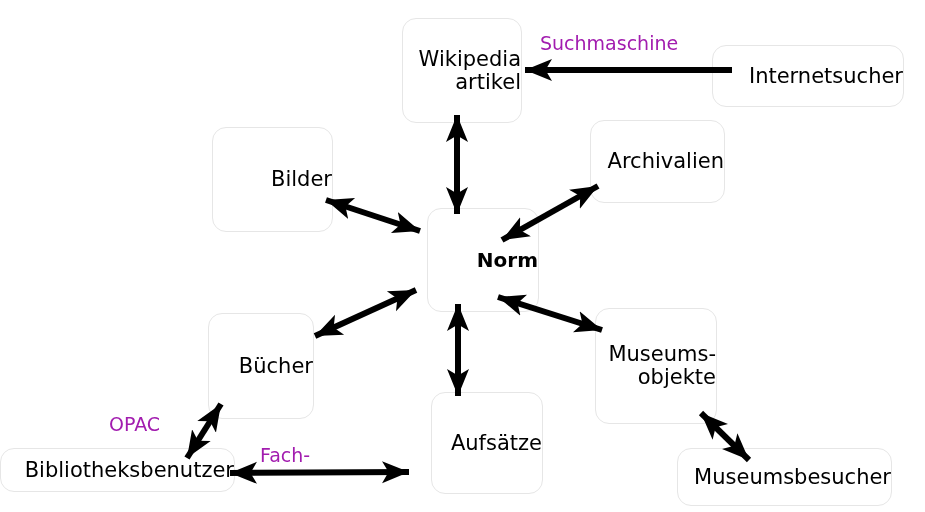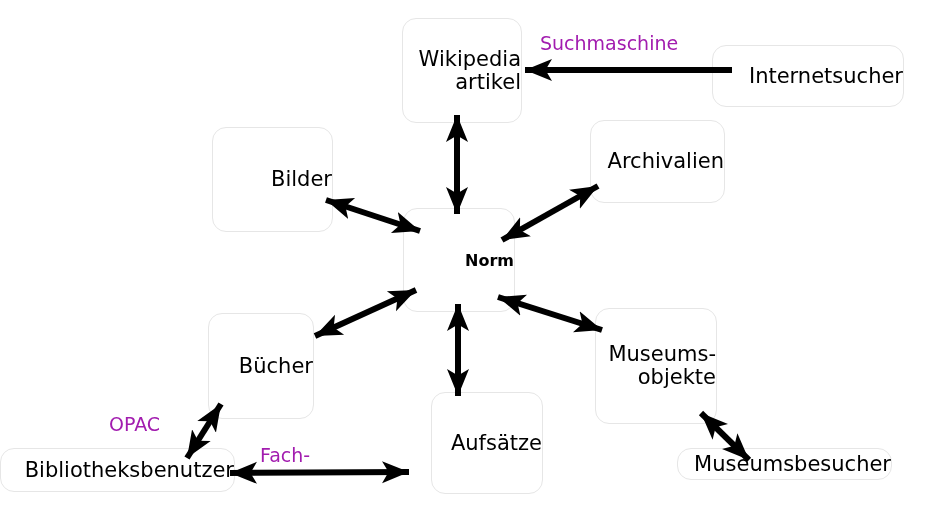--- a/index.html
+++ b/index.html
@@ -26,33 +26,34 @@
     justify-content: center;
     text-align: center;
     color: #000000;
     font-size: 21px;
     line-height: 23px;
     box-sizing: border-box;
   }
   .node span { display: block; }
   .node--bold {
     font-weight: bold;
-    font-size: 16px;
+    font-size: 20px;
     line-height: 27px;
+    margin-left: 24px;
   }
   #n-wikipedia          { left: 402px; top: 18px;  width: 120px; height: 105px; }
   #n-internetsucher     { left: 712px; top: 45px;  width: 192px; height: 62px;  }
   #n-bilder             { left: 212px; top: 127px; width: 121px; height: 105px;  }
   #n-archivalien        { left: 590px; top: 120px; width: 135px; height: 83px; }
   #n-normdaten          { left: 403px; top: 208px; width: 112px; height: 104px; }
   #n-buecher            { left: 208px; top: 313px; width: 106px; height: 106px; }
   #n-aufsaetze          { left: 403px; top: 392px; width: 112px; height: 102px; margin-left: 28px; }
   #n-museumsobjekte     { left: 595px; top: 308px; width: 122px; height: 116px; padding-left: 36px; }
   #n-bibliotheksbenutzer{ left: 0;  top: 448px; width: 235px; height: 44px;  }
-  #n-museumsbesucher    { left: 677px; top: 448px; width: 215px; height: 32px;  }
+  #n-museumsbesucher    { left: 677px; top: 448px; width: 215px; height: 58px;  }
 
   #arrow-layer {
     position: absolute;
     left: 0; top: 0;
     width: 925px;
     height: 512px;
     pointer-events: none;
   }
   .edge-label {
     position: absolute;

